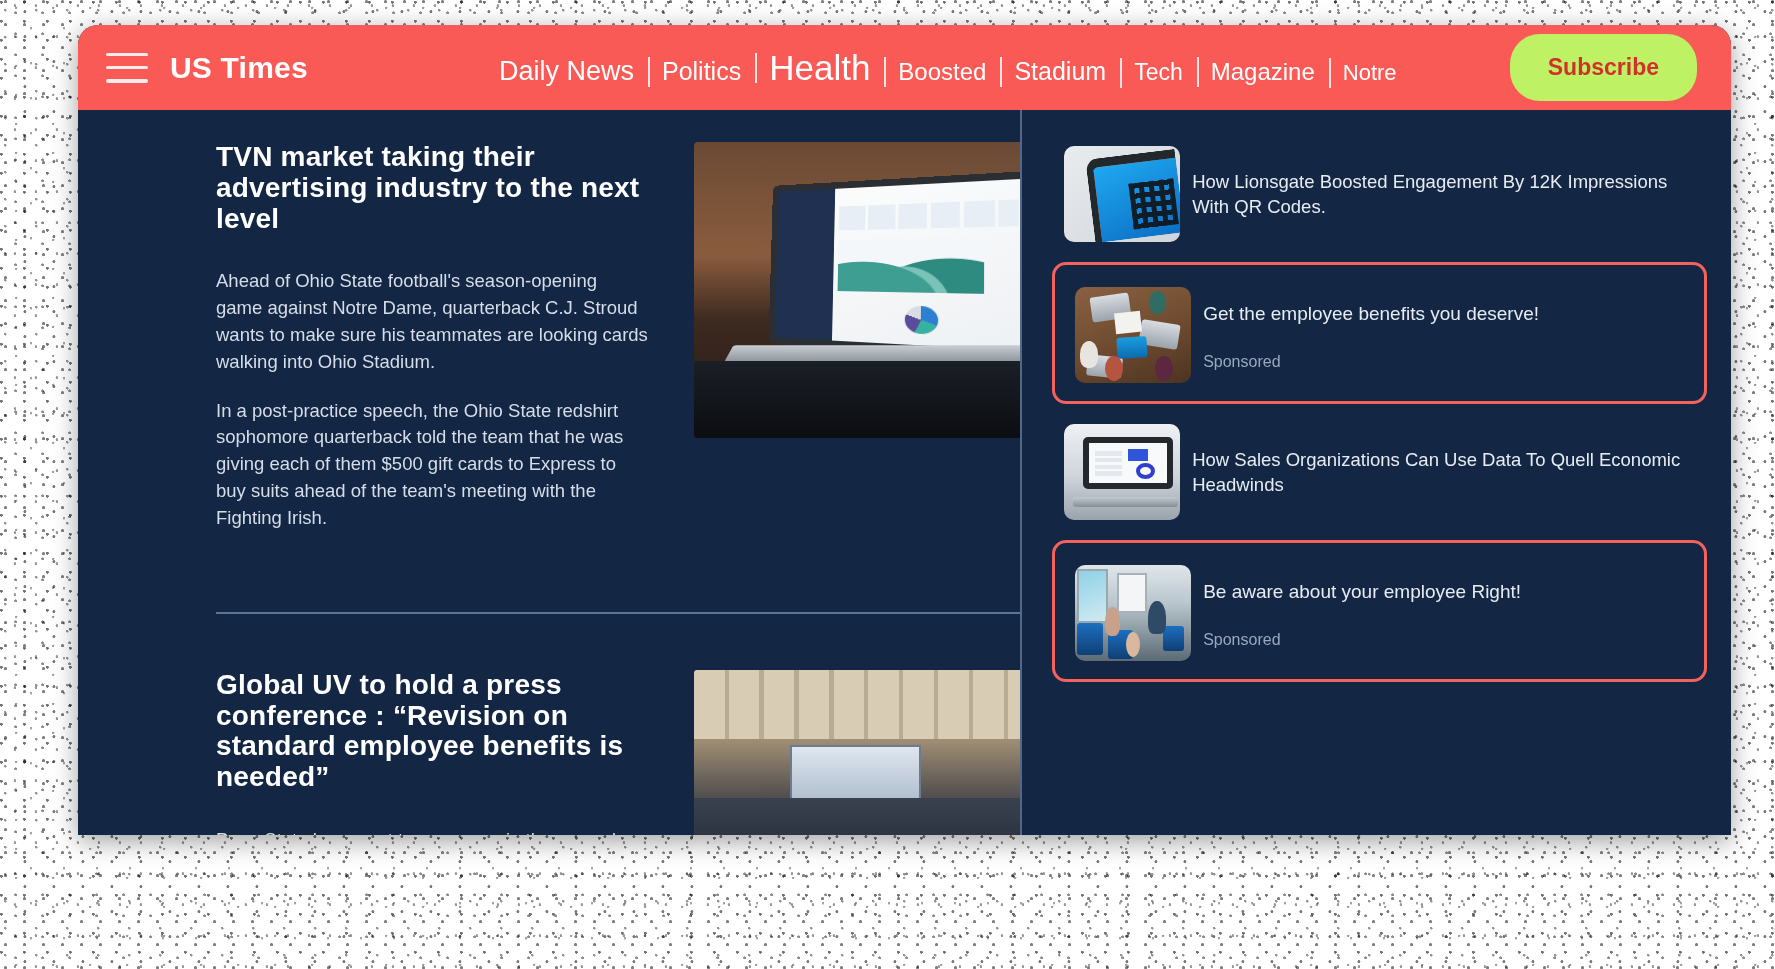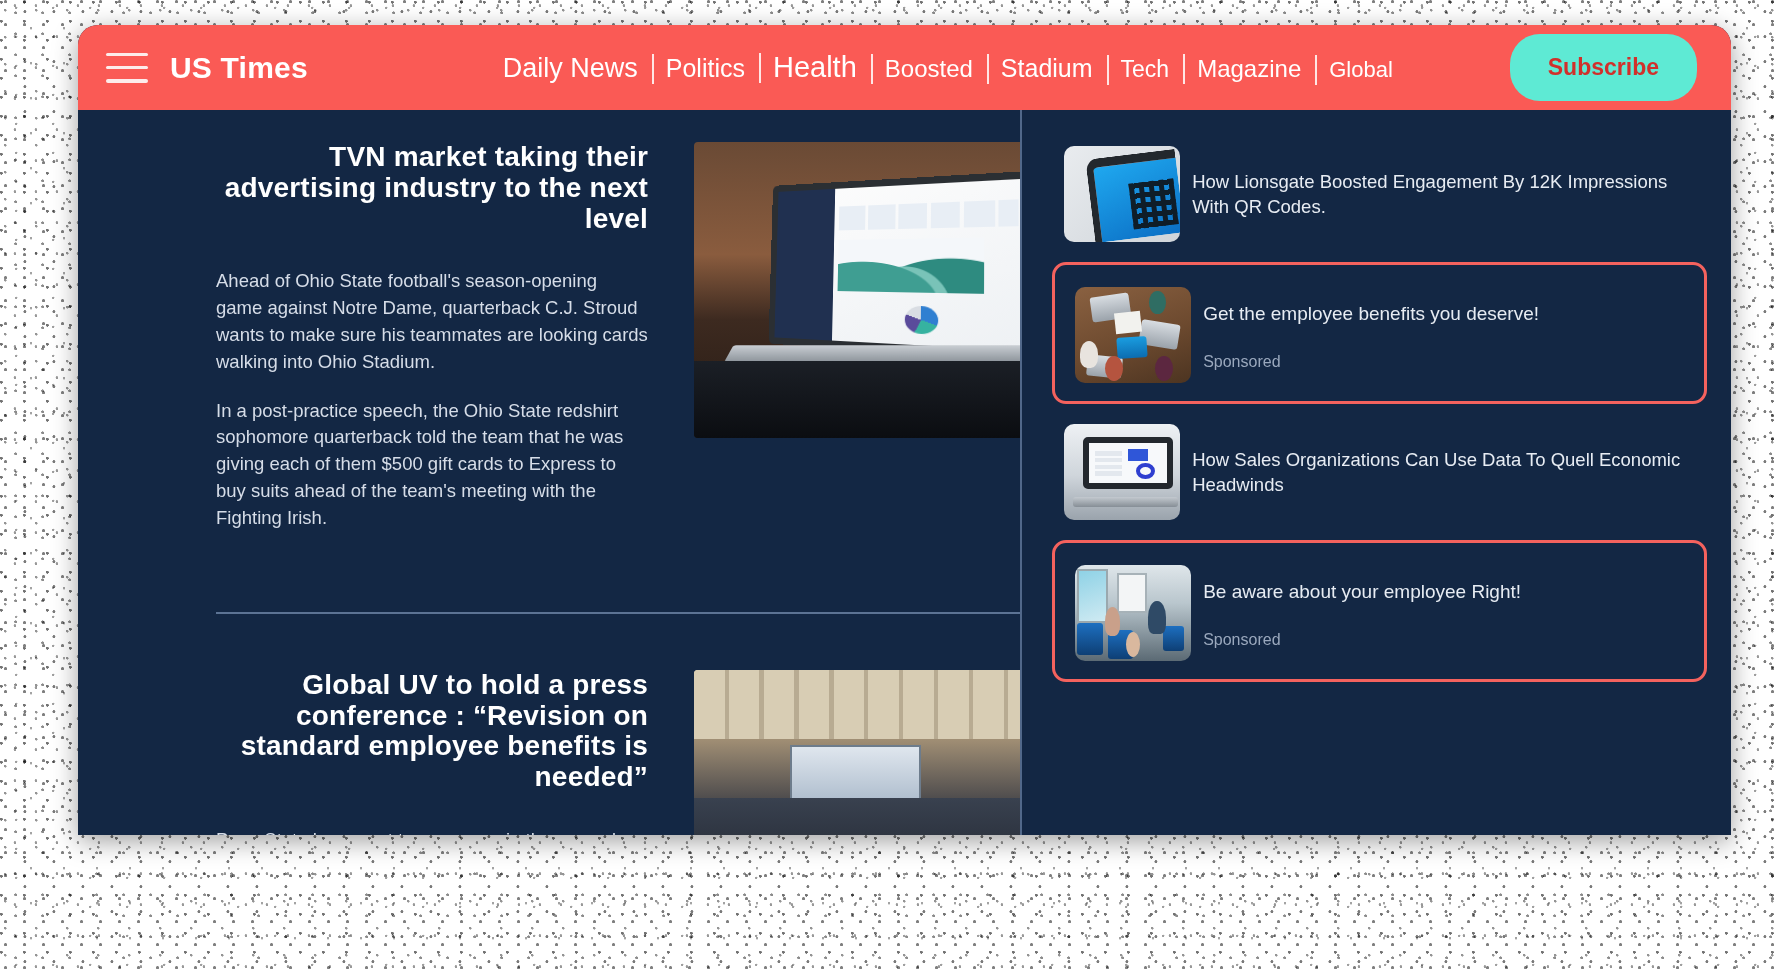--- a/index.html
+++ b/index.html
@@ -89,21 +89,21 @@
     content: "";
     position: absolute;
     left: 0; top: 50%;
     transform: translateY(-50%);
     width: 2px; height: 30px;
     background: rgba(255,255,255,.85);
   }
 
   #subscribe {
     flex: 0 0 auto;
-    background: #5eead4;
+    background: #bef264;
     color: #d1302b;
     font-size: 23px;
     font-weight: bold;
     border: none;
     border-radius: 30px;
     padding: 20px 38px;
     cursor: pointer;
     margin-left: 18px;
     font-family: "Liberation Sans", sans-serif;
   }
@@ -132,21 +132,20 @@
   .article { display: flex; gap: 46px; }
   .article-text { width: 432px; flex: 0 0 auto; }
 
   .article-title {
     color: #ffffff;
     font-size: 28px;
     font-weight: bold;
     line-height: 1.1;
     letter-spacing: .2px;
     margin-bottom: 34px;
-    text-align: right;
   }
   .article-para {
     color: #d6dde8;
     font-size: 18.5px;
     line-height: 1.45;
     margin-bottom: 22px;
   }
 
   .article-figure {
     width: 436px; height: 296px;
@@ -384,26 +383,26 @@
         <span></span>
           <span></span>
           <span></span>
       </div>
 
       <div id="brand">US Times</div>
 
       <div id="navlinks">
         <span class="navlink" style="font-size:27px;">Daily News</span>
         <span class="navlink" style="font-size:25px;">Politics</span>
-        <span class="navlink" style="font-size:29px;">Health</span>
+        <span class="navlink" style="font-size:35px;">Health</span>
         <span class="navlink" style="font-size:24px;">Boosted</span>
         <span class="navlink" style="font-size:25px;">Stadium</span>
         <span class="navlink" style="font-size:23px;">Tech</span>
         <span class="navlink" style="font-size:24px;">Magazine</span>
-        <span class="navlink" style="font-size:22px;">Global</span>
+        <span class="navlink" style="font-size:22px;">Notre</span>
       </div>
 
       <button id="subscribe">Subscribe</button>
     </div>
 
     <div id="content">
 
       <div id="main-col">
 
         <div class="article">

